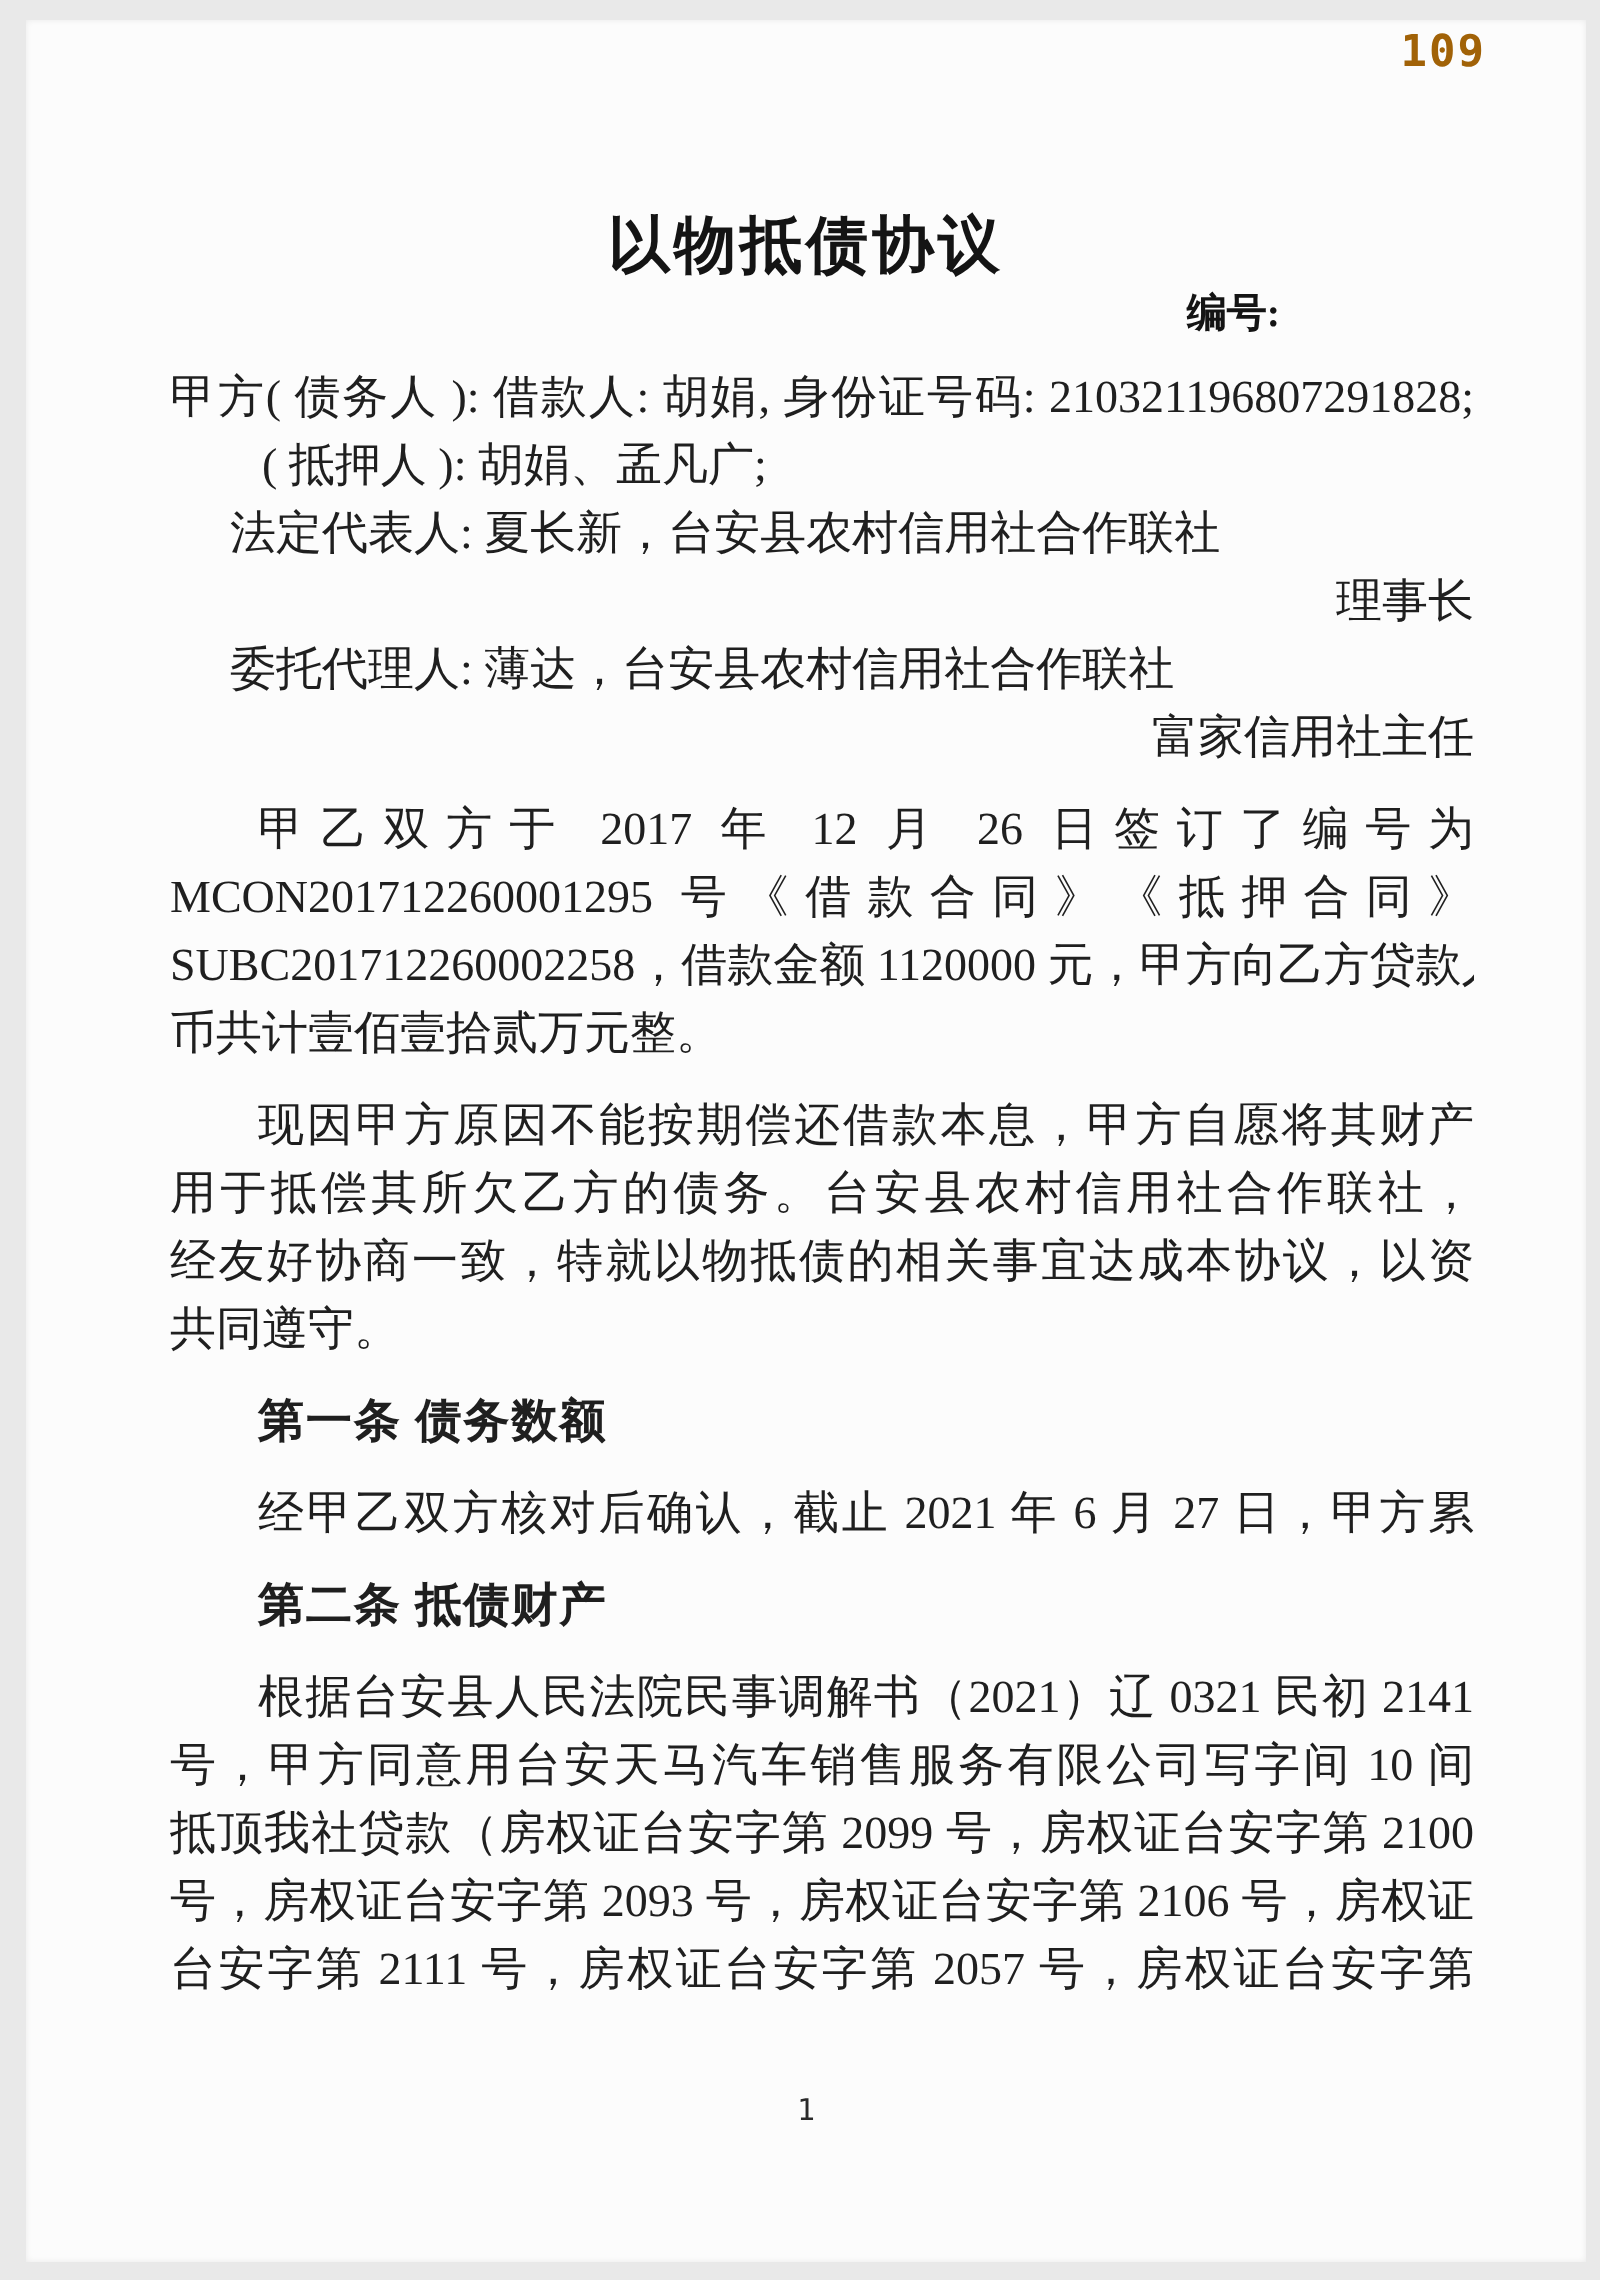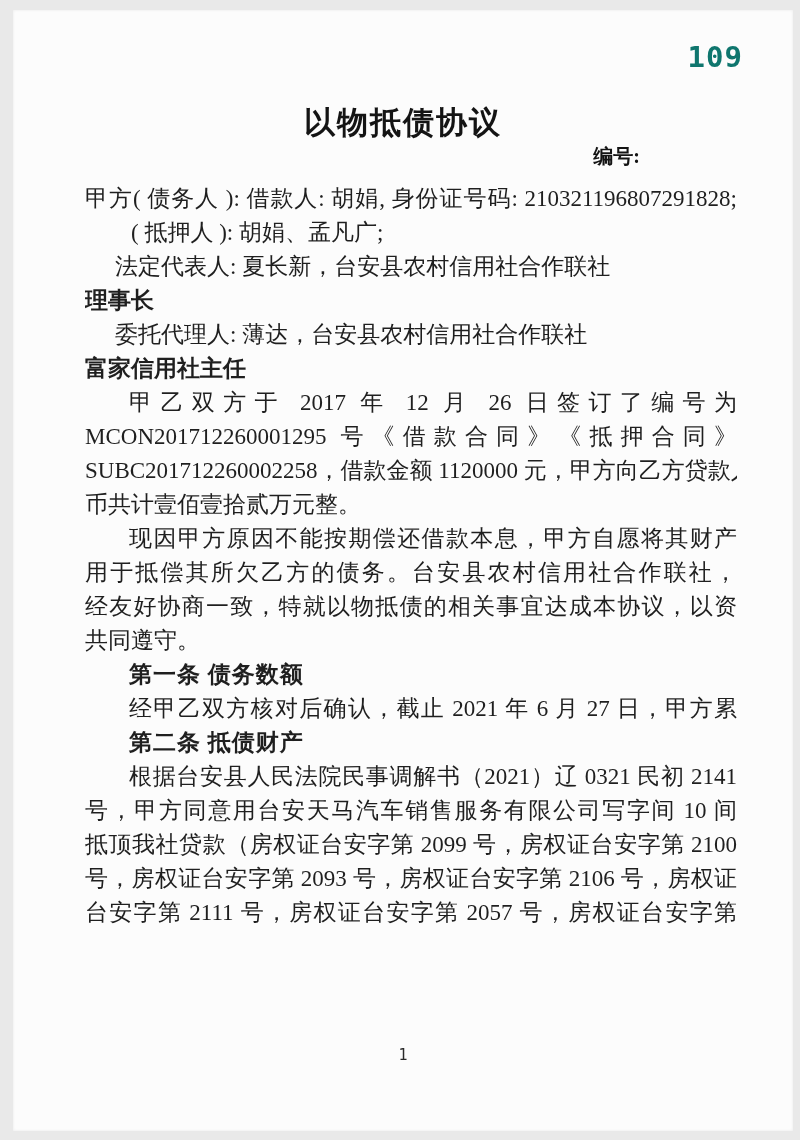--- a/index.html
+++ b/index.html
@@ -19,27 +19,27 @@
     position: absolute;
     left: 13px;
     top: 10px;
     right: 7px;
     bottom: 9px;
     background: #fcfcfc;
     box-shadow: 0 0 3px rgba(0,0,0,0.08) inset;
   }
   .folio {
     position: absolute;
-    top: 30px;
+    top: 4px;
     right: 50px;
     font-family: "DejaVu Sans Mono", "Liberation Mono", monospace;
     font-weight: bold;
-    font-size: 29px;
+    font-size: 22px;
     letter-spacing: 1px;
-    color: #0f766e;
+    color: #a16207;
   }
   .title {
     position: absolute;
     top: 80px;
     left: 0;
     right: 0;
     margin: 12px;
     text-align: center;
     font-size: 31px;
     font-weight: bold;
@@ -69,23 +69,23 @@
     font-size: 23px;
     white-space: nowrap;
     overflow: hidden;
     color: #1f1f1f;
   }
   .fill {
     text-align: justify;
     text-align-last: justify;
     text-justify: inter-ideograph;
   }
-  .center  { text-align: left; font-weight: bold; }
+  .center  { text-align: right; }
   .ind1    { padding-left: 30px; }
-  .ind2    { padding-left: 44px; }
+  .ind2    { padding-left: 44px; margin-top: 12px; }
   .indp    { padding-left: 46px; }
   .heading { font-weight: bold; letter-spacing: 1px; }
   .pageno {
     position: absolute;
     top: 1036px;
     left: 0;
     right: 0;
     text-align: center;
     font-family: "DejaVu Sans Mono", "Liberation Mono", monospace;
     font-size: 15px;

